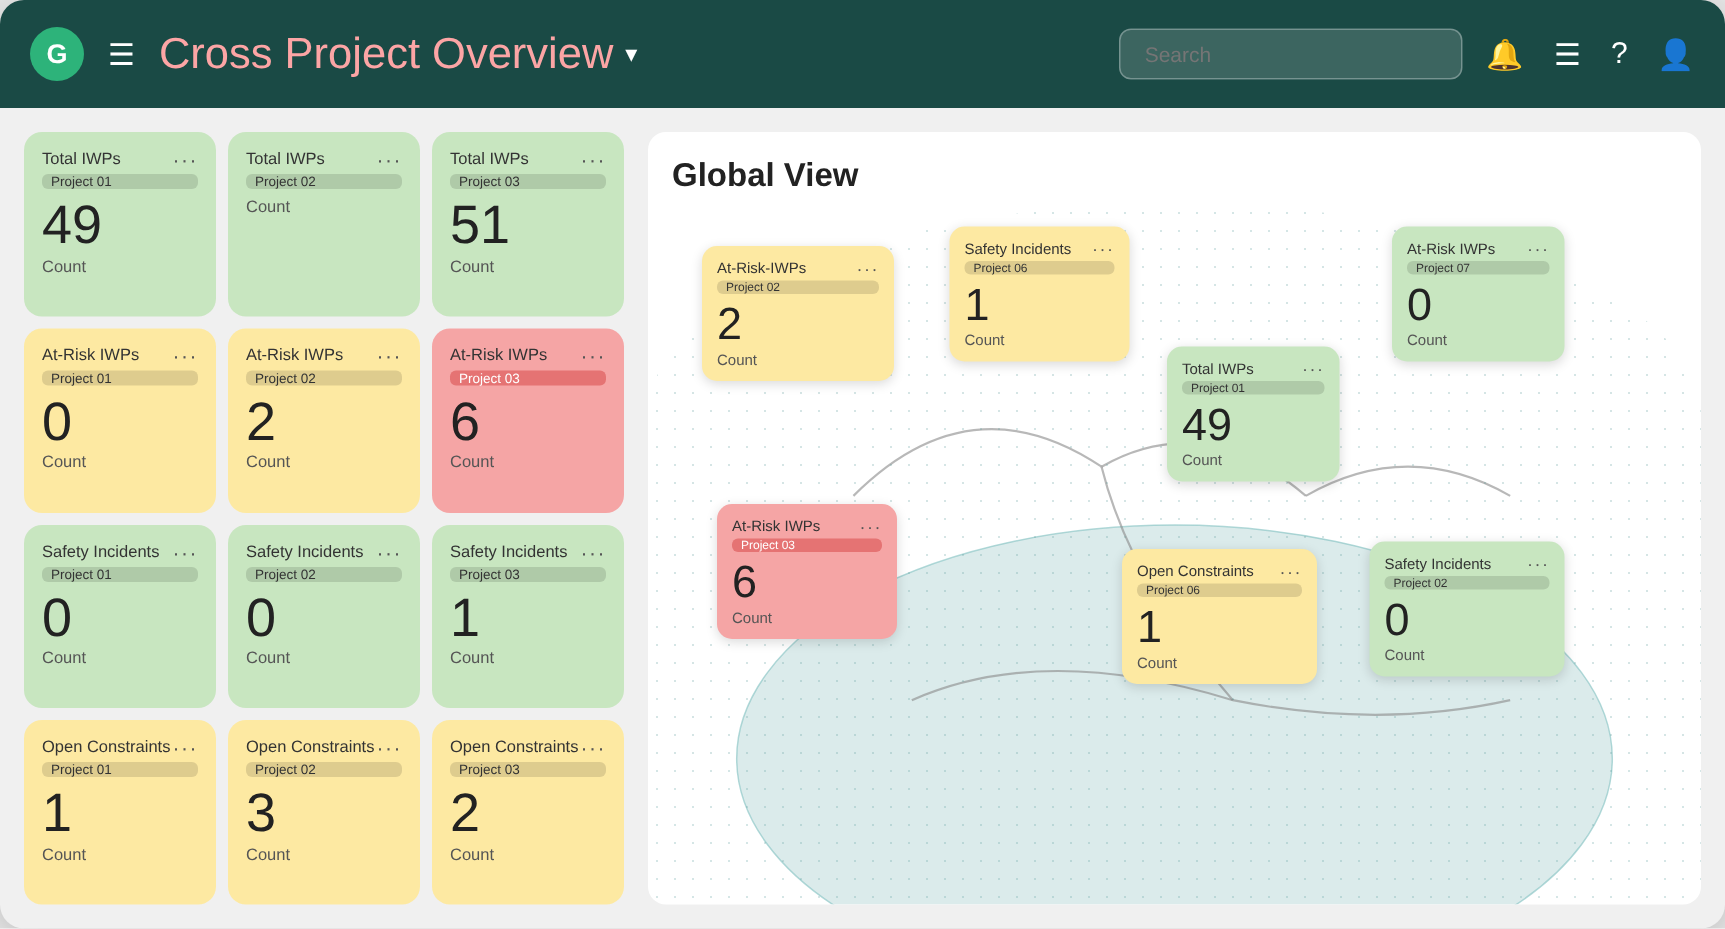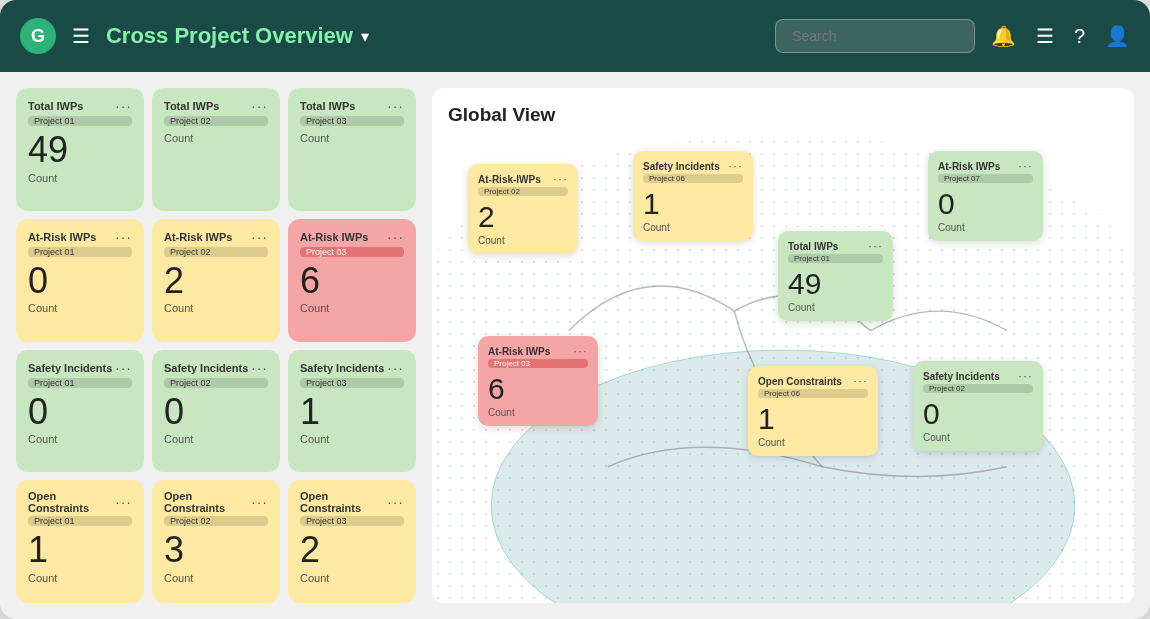--- a/index.html
+++ b/index.html
@@ -33,33 +33,33 @@
       display: flex; align-items: center; justify-content: center;
       font-weight: bold; color: white; font-size: 18px;
     }
     .header-menu-icon {
       color: white; font-size: 20px; cursor: pointer;
     }
     .header-title-area {
       display: flex; align-items: center; gap: 8px; flex: 1;
     }
     .header-title {
-      color: #86efac; font-size: 22px; font-weight: 700;
+      color: #fca5a5; font-size: 29px; font-weight: 400;
     }
     .header-chevron {
       color: white; font-size: 16px;
     }
     .header-search {
       background: rgba(255,255,255,0.15);
       border: 1px solid rgba(255,255,255,0.3);
       border-radius: 8px;
       padding: 8px 16px;
       color: white;
       font-size: 14px;
-      width: 200px;
+      width: 229px;
       outline: none;
     }
     .header-icons {
       display: flex; gap: 20px; align-items: center;
     }
     .header-icon {
       color: white; font-size: 20px; cursor: pointer;
     }
 
     
@@ -90,21 +90,21 @@
     }
     .metric-card.green { background: #c8e6c0; }
     .metric-card.yellow { background: #fde9a2; }
     .metric-card.red { background: #f5a5a5; }
 
     .card-header-row {
       display: flex; align-items: center; justify-content: space-between;
       margin-bottom: 2px;
     }
     .card-title {
-      font-size: 11px; font-weight: 700; color: #333;
+      font-size: 11px; font-weight: 400; color: #333;
     }
     .card-dots {
       font-size: 14px; color: #555; cursor: pointer; letter-spacing: 1px;
     }
     .card-badge {
       display: inline-block;
       background: rgba(0,0,0,0.12);
       border-radius: 4px;
       padding: 0 6px;
       font-size: 9px;
@@ -124,21 +124,21 @@
     
     .right-panel {
       flex: 1;
       background: white;
       border-radius: 12px;
       padding: 16px;
       position: relative;
       overflow: hidden;
     }
     .global-view-title {
-      font-size: 19px; font-weight: 600; color: #222;
+      font-size: 22px; font-weight: 600; color: #222;
       margin-bottom: 8px;
     }
 
     
     .globe-container {
       position: absolute;
       bottom: 0; left: 0; right: 0; top: 48px;
     }
 
     
@@ -198,20 +198,21 @@
     </div>
     <span class="card-badge">Project 02</span>
     <span class="card-label">Count</span>
   </div>
         <div class="metric-card green">
     <div class="card-header-row">
       <span class="card-title">Total IWPs</span>
       <span class="card-dots">···</span>
     </div>
     <span class="card-badge">Project 03</span>
+    <span class="card-value">51</span>
     <span class="card-label">Count</span>
   </div>
         <div class="metric-card yellow">
     <div class="card-header-row">
       <span class="card-title">At-Risk IWPs</span>
       <span class="card-dots">···</span>
     </div>
     <span class="card-badge">Project 01</span>
     <span class="card-value">0</span>
     <span class="card-label">Count</span>
@@ -310,21 +311,21 @@
           <path d="M160 340 Q250 300 380 340" stroke="#888" stroke-width="1.5" fill="none" opacity="0.6"></path>
           <path d="M290 180 Q310 260 380 340" stroke="#888" stroke-width="1.5" fill="none" opacity="0.6"></path>
           <path d="M380 340 Q480 360 570 340" stroke="#888" stroke-width="1.5" fill="none" opacity="0.6"></path>
         </svg>
 
         
         <div style="position:absolute;top:0;left:0;right:0;bottom:0;background-image:radial-gradient(circle, #5a9a9a 1px, transparent 1px);background-size:12px 12px;opacity:0.25;border-radius:50% 50% 0 0 / 30% 30% 0 0;"></div>
       </div>
 
       <div id="float-cards-container" style="position:absolute;top:48px;left:16px;right:16px;bottom:16px;">
-          <div class="float-card metric-card yellow" style="position: absolute; top: 28px; left: 20px; width: 110px; justify-content: space-between;">
+          <div class="float-card metric-card yellow" style="position: absolute; top: 28px; left: 20px; width: 128px; justify-content: space-between;">
     <div class="card-header-row">
       <span class="card-title">At-Risk-IWPs</span>
       <span class="card-dots">···</span>
     </div>
     <span class="card-badge">Project 02</span>
     <span class="card-value">2</span>
     <span class="card-label">Count</span>
   </div>
           <div class="float-card metric-card yellow" style="position: absolute; top: 15px; left: 185px; width: 120px;">
     <div class="card-header-row">

